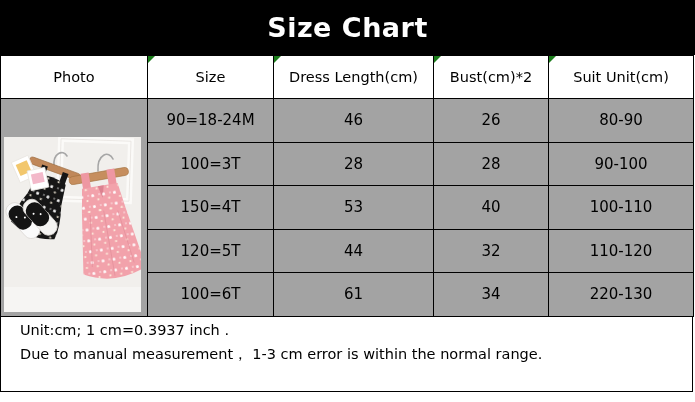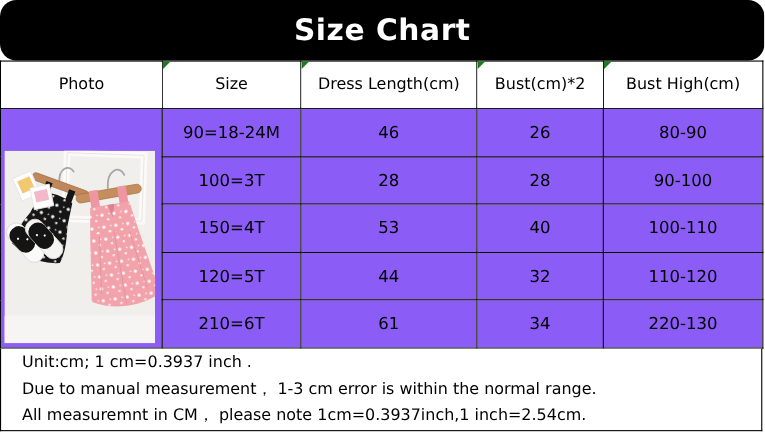--- a/index.html
+++ b/index.html
@@ -9,21 +9,21 @@
     background:#ffffff;
     font-family:"DejaVu Sans","Liberation Sans",sans-serif;
     color:#000;
     overflow:hidden;
   }
   .title-band{
     height:55px;
     background:#000000;
     color:#ffffff;
     display:flex;align-items:center;justify-content:center;
-    font-size:27px;font-weight:bold;letter-spacing:.5px;border-radius:15px;
+    font-size:27px;font-weight:bold;letter-spacing:.5px;
   }
   table.size-table{
     border-collapse:collapse;
     table-layout:fixed;
     width:693px;
   }
   .size-table th,.size-table td{
     border:1.5px solid #000;
     text-align:center;
     vertical-align:middle;
@@ -33,21 +33,21 @@
   .size-table th{
     height:42px;
     font-size:14.5px;
     font-weight:normal;
     position:relative;
     background:#fff;
   }
   .size-table td{
     height:42.5px;
     font-size:15px;
-    background:#8b5cf6;
+    background:#a3a3a3;
   }
   .photo-cell{vertical-align:top;}
   .comment-tri{
     position:absolute;top:0;left:0;
     width:0;height:0;
     border-top:7px solid #1a7c1a;
     border-right:7px solid transparent;
   }
   .photo-svg{display:block;margin:34px 0 0 3px;}
   .notes-box{
@@ -77,21 +77,21 @@
       <col style="width:160px">
       <col style="width:115px">
       <col style="width:145px">
     </colgroup>
     <tbody>
         <tr>
       <th>Photo</th>
       <th><span class="comment-tri"></span><span>Size</span></th>
       <th><span class="comment-tri"></span><span>Dress Length(cm)</span></th>
       <th><span class="comment-tri"></span><span>Bust(cm)*2</span></th>
-      <th><span class="comment-tri"></span><span>Bust High(cm)</span></th>
+      <th><span class="comment-tri"></span><span>Suit Unit(cm)</span></th>
     </tr>
 
     <tr>
       <td class="photo-cell" rowspan="5">
 
         <svg class="photo-svg" width="137" height="175" viewBox="0 0 137 175" role="img">
           <defs>
             <pattern id="daisy" width="11" height="11" patternUnits="userSpaceOnUse">
               <circle cx="2.5" cy="2.5" r="1.5" fill="#ffffff" opacity="0.95"></circle>
               <circle cx="7.5" cy="7" r="1.1" fill="#fdf6e3" opacity="0.9"></circle>
@@ -188,27 +188,26 @@
       <td>40</td>
       <td>100-110</td>
     </tr>
     <tr>
       <td>120=5T</td>
       <td>44</td>
       <td>32</td>
       <td>110-120</td>
     </tr>
     <tr>
-      <td>210=6T</td>
+      <td>100=6T</td>
       <td>61</td>
       <td>34</td>
       <td>220-130</td>
     </tr>
   </tbody>
     </table>
 
   <div class="notes-box">
     <div>Unit:cm; 1 cm=0.3937 inch .</div>
     <div>Due to manual measurement， 1-3 cm error is within the normal range.</div>
-    <div>All measuremnt in CM， please note 1cm=0.3937inch,1 inch=2.54cm.</div>
   </div>
 
 </div>
 
 </body></html>

